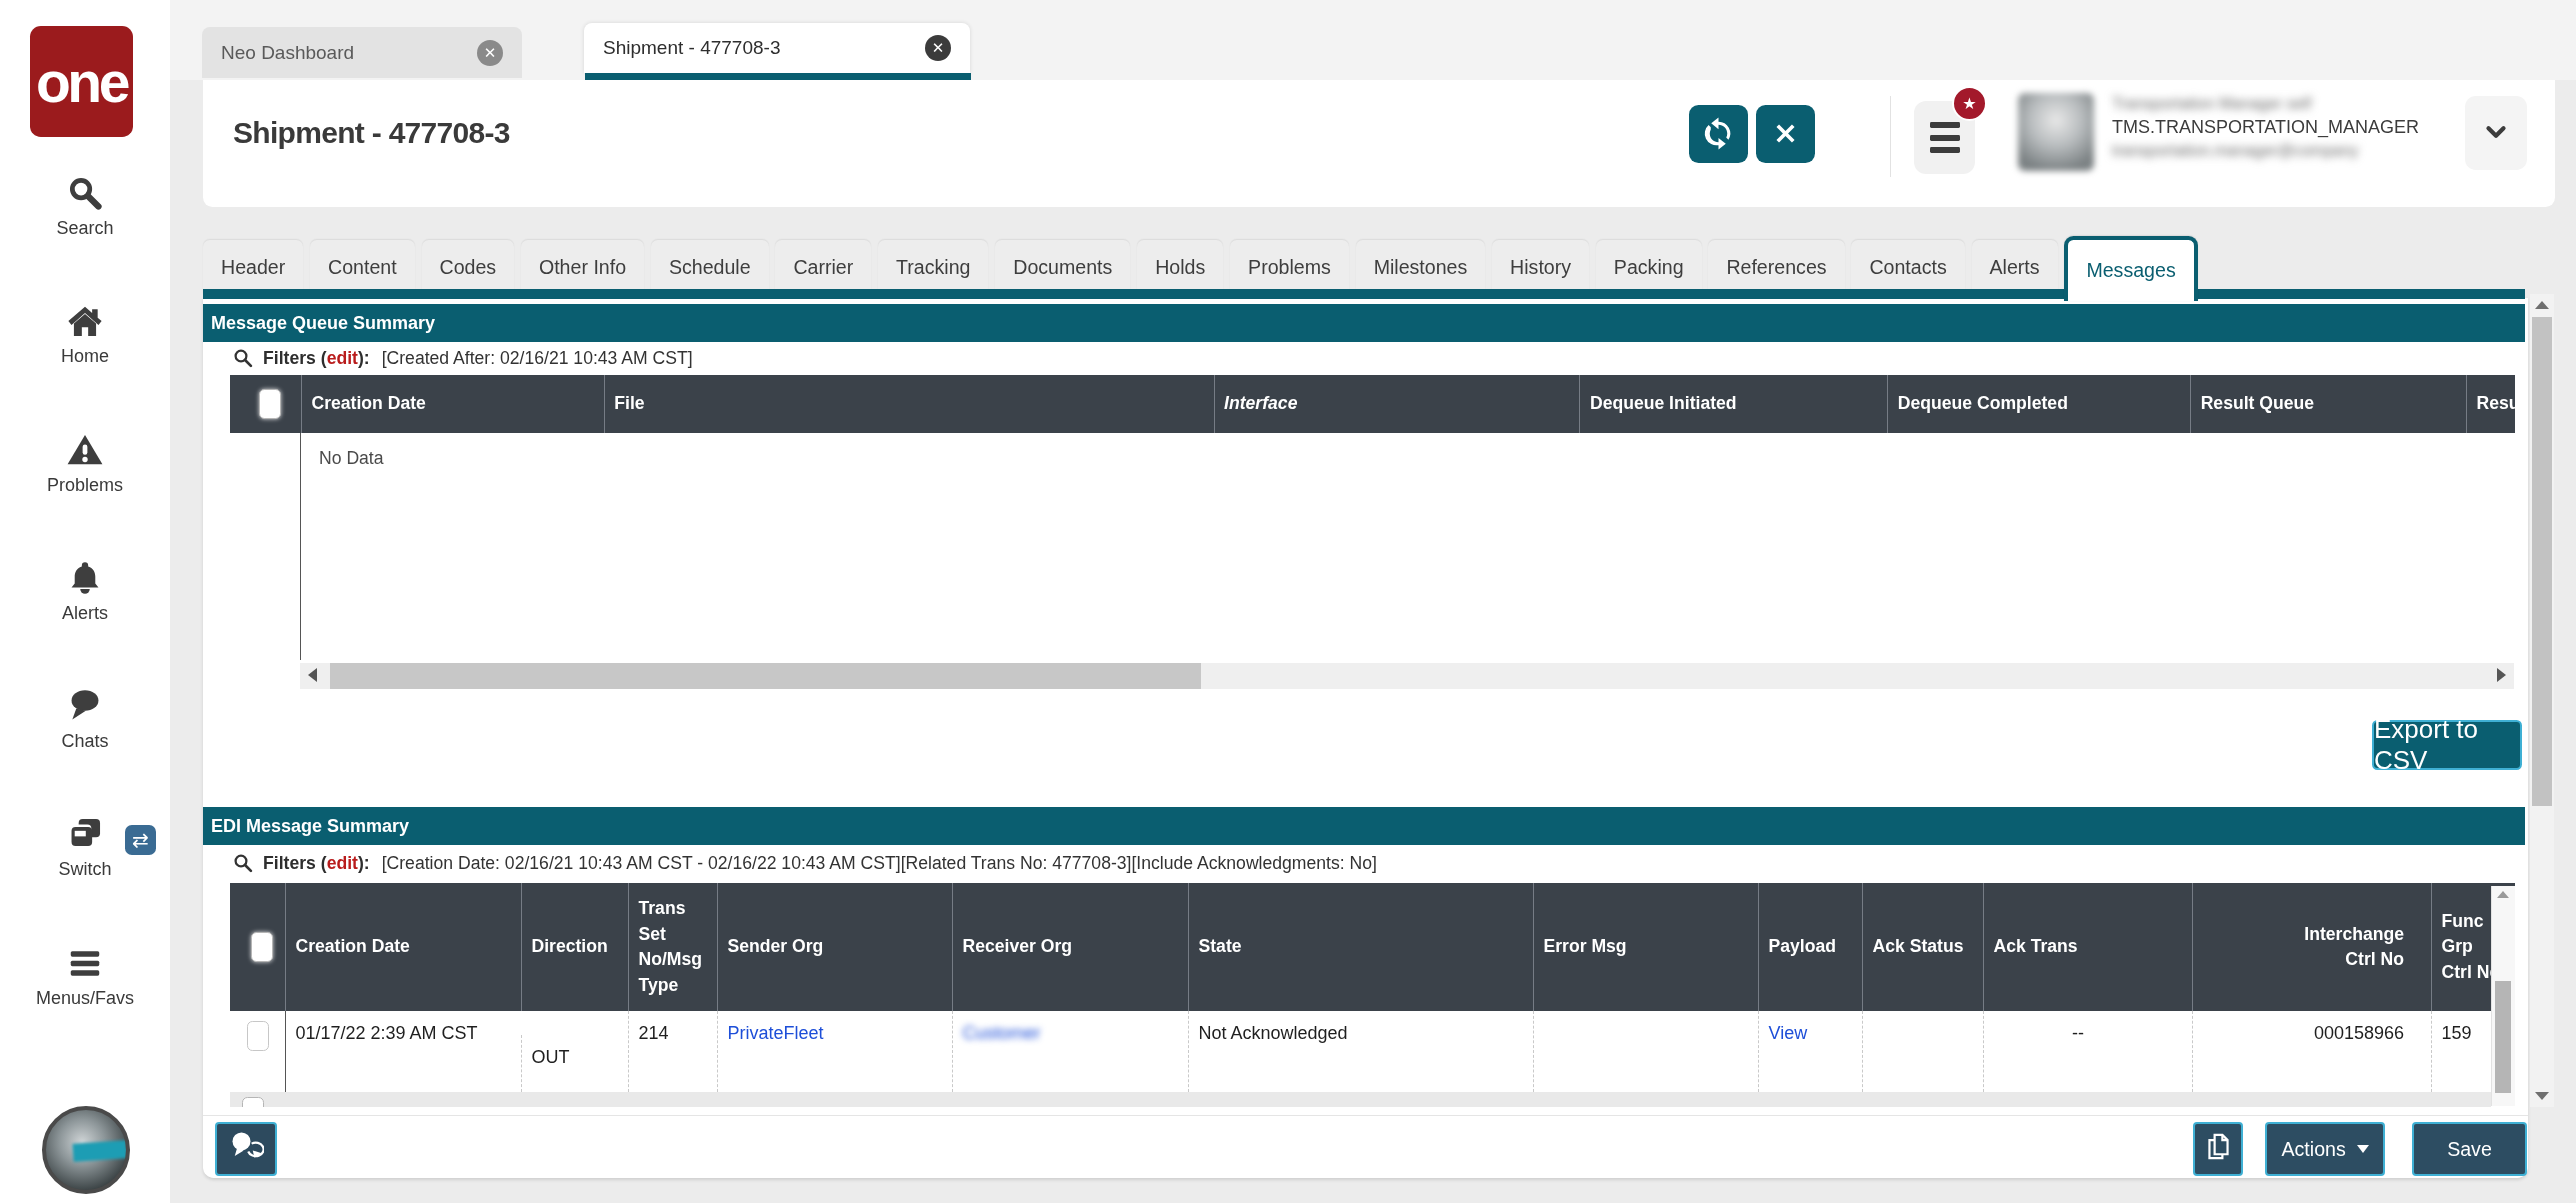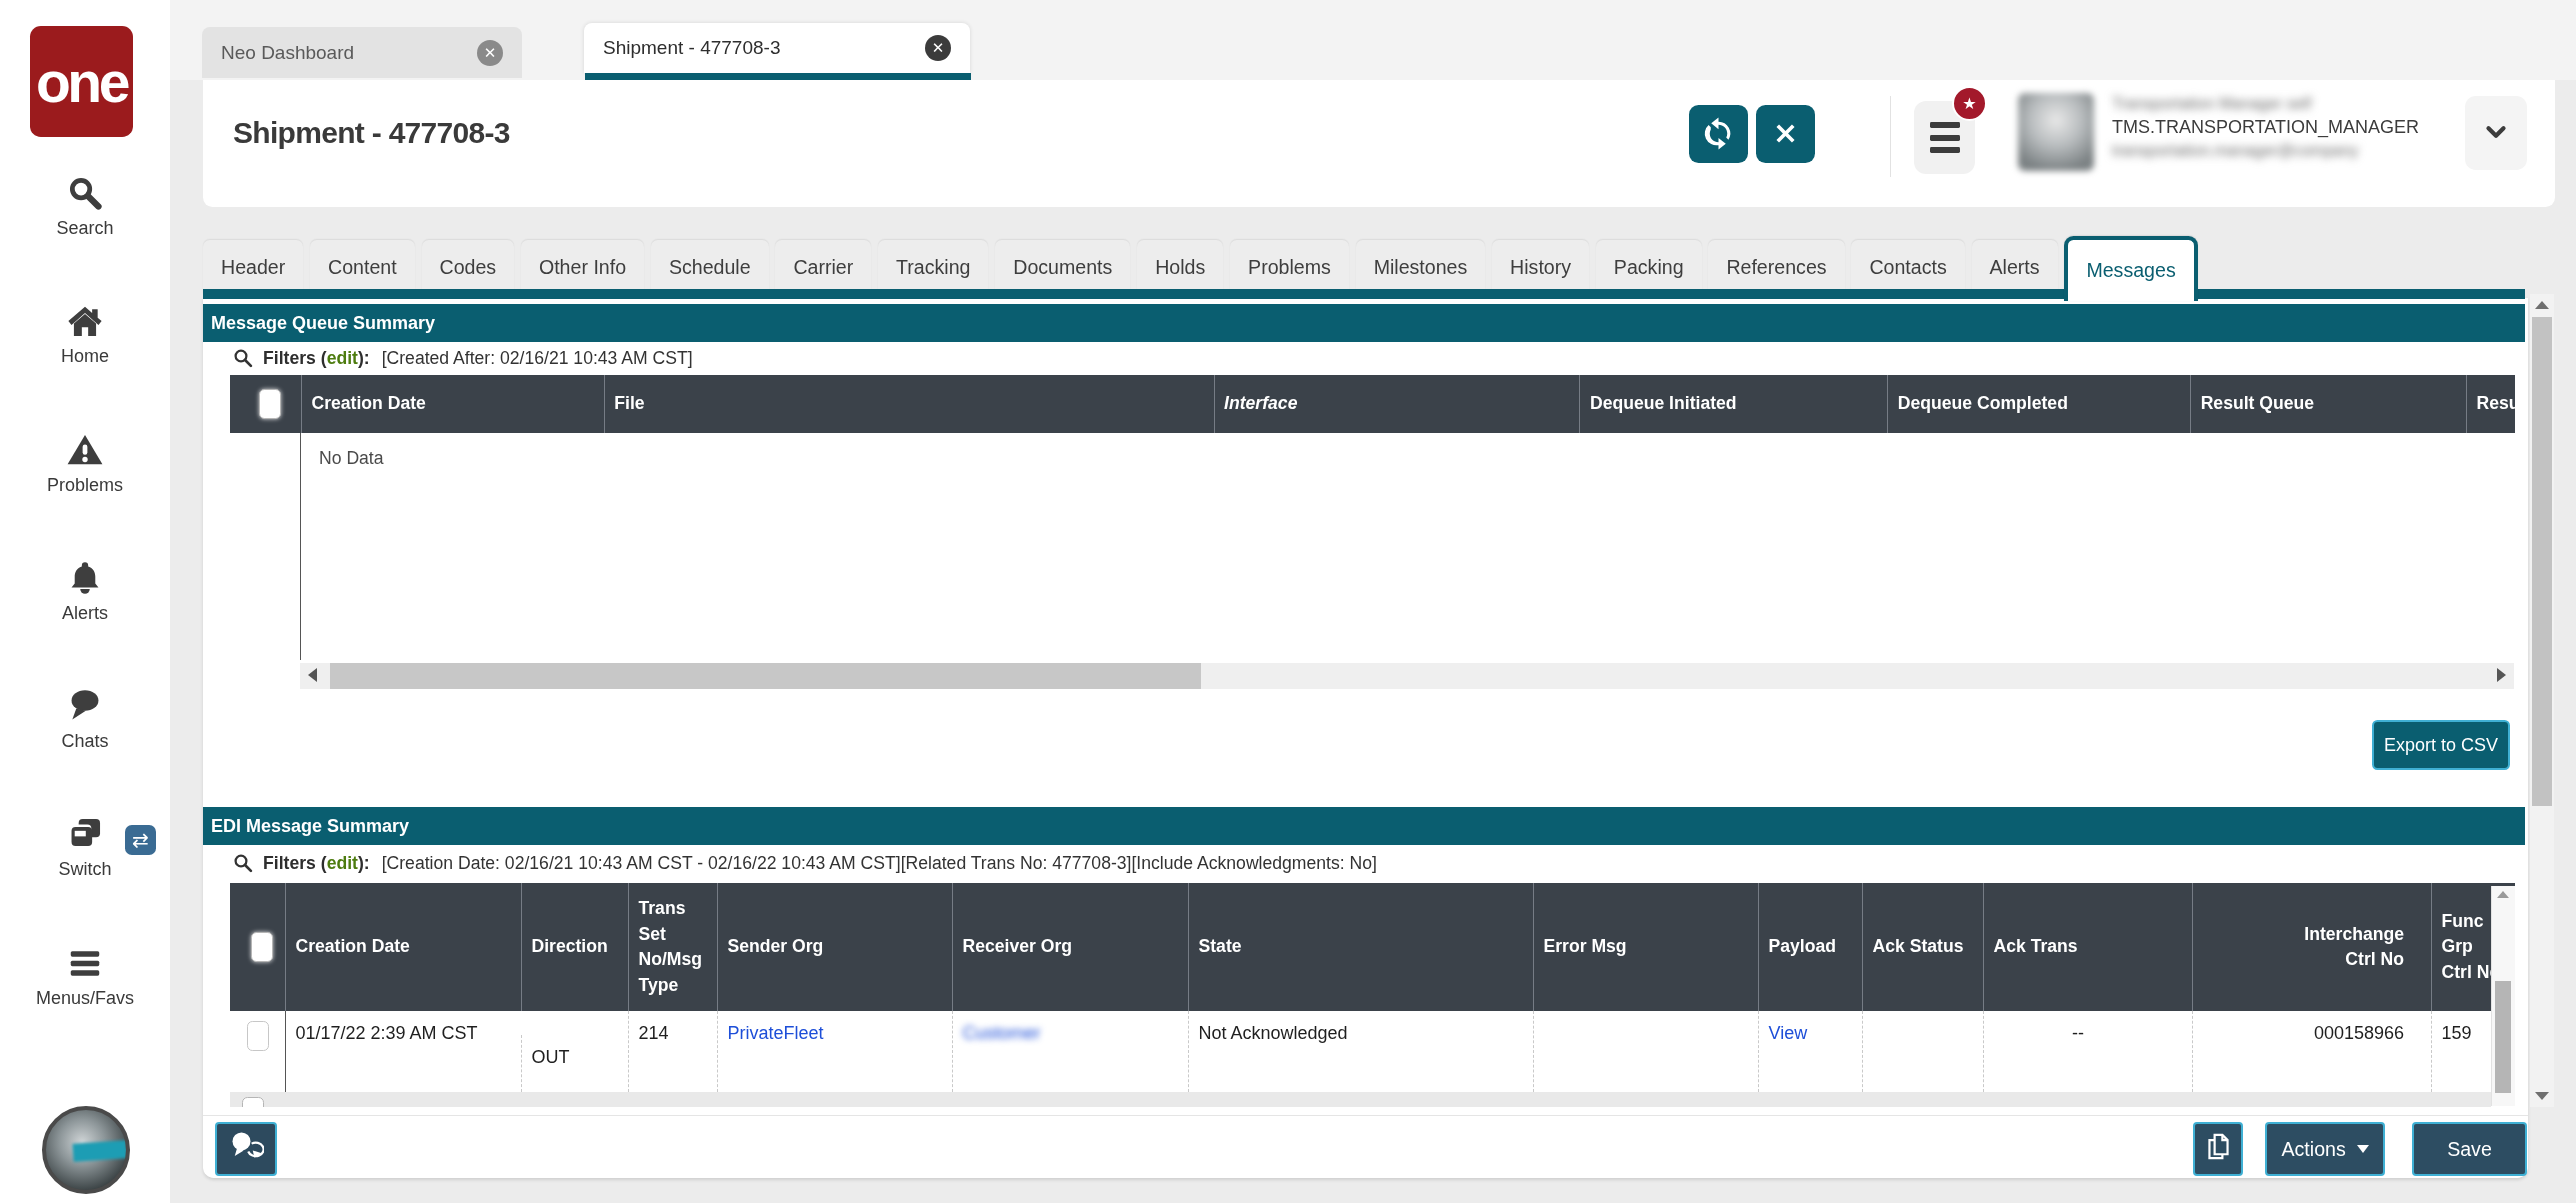--- a/index.html
+++ b/index.html
@@ -40,21 +40,21 @@
   
   .dtabs{left:203px;top:240px;width:2329px;height:54px;display:flex;gap:6.8px;align-items:flex-end;}
   .dtab{height:54px;background:#ededed;border-radius:6.8px 6.8px 0 0;display:flex;align-items:center;padding:0 18px;font-size:19.6px;color:#3e3e3e;box-shadow:0 -0.7px 1.4px rgba(0,0,0,.08);cursor:pointer;white-space:nowrap;}
   .dtab-active{position:relative;height:65px;top:6.8px;background:#fff;color:#0a5e70;border:4px solid #0a5e70;border-bottom:none;border-radius:9.5px 9.5px 0 0;z-index:4;box-sizing:border-box;}
   .teal-underline{left:203px;top:289px;width:2322px;height:9.5px;background:#0a5e70;z-index:2;}
   
   .panel{left:203px;top:298px;width:2325px;height:880px;background:#fff;border-radius:0 0 10.8px 10.8px;box-shadow:0 1.4px 3.4px rgba(0,0,0,.12);}
   .sect-bar{left:203px;height:38px;background:#0a5e70;color:#fff;font-size:18px;font-weight:bold;display:flex;align-items:center;padding-left:8px;box-sizing:border-box;width:2322px;}
   .filters-row{left:232px;height:30px;display:flex;align-items:center;font-size:17.6px;color:#2e2e2e;}
   .filters-row .b{font-weight:bold;}
-  .filters-row .edit{color:#4d7c0f;font-weight:bold;cursor:pointer;}
+  .filters-row .edit{color:#b91c1c;font-weight:bold;cursor:pointer;}
   .filters-row .val{margin-left:12px;color:#333;}
   
   .thead{left:230px;width:2285px;background:#3b424a;display:flex;box-sizing:border-box;}
   .th{color:#fff;font-size:17.6px;font-weight:bold;display:flex;align-items:center;padding-left:9.5px;box-sizing:border-box;border-left:0.7px solid #767c85;white-space:pre-line;line-height:1.45;overflow:hidden;}
   .th:first-child{border-left:none;}
   .cbcell{display:flex;align-items:center;justify-content:center;border-left:none !important;}
   .checkbox{width:20px;height:28px;background:#fff;border:1.4px solid #b5b5b5;border-radius:5.4px;box-shadow:0 0 4px rgba(255,255,255,.8);cursor:pointer;}
   .tbodyrow{left:230px;width:2285px;display:flex;box-sizing:border-box;background:#fff;}
   .td{font-size:18px;color:#1f1f1f;padding:12px 0 0 9.5px;box-sizing:border-box;border-left:0.7px dashed #c9c9c9;overflow:hidden;white-space:nowrap;}
   .td.first{border-left:0.7px solid #555;}
@@ -70,21 +70,21 @@
   .tri-left{left:8px;top:5.4px;border-top:7.4px solid transparent;border-bottom:7.4px solid transparent;border-right:9.5px solid #555;}
   .tri-right{right:8px;top:5.4px;border-top:7.4px solid transparent;border-bottom:7.4px solid transparent;border-left:9.5px solid #555;}
   .edi-vscroll{left:2491px;top:886px;width:23px;height:220px;background:#f7f7f7;border-left:0.7px solid #e2e2e2;z-index:5;}
   .edi-vthumb{position:absolute;left:3.4px;top:95px;width:16px;height:112px;background:#b5b5b5;}
   .tri-up-sm{left:5.4px;top:5.4px;border-left:6px solid transparent;border-right:6px solid transparent;border-bottom:7.4px solid #9a9a9a;}
   .page-vscroll{left:2530px;top:294px;width:24px;height:813px;background:#f2f2f2;}
   .page-vthumb{position:absolute;left:2px;top:23px;width:20px;height:489px;background:#c2c2c2;}
   .tri-up{left:4.7px;top:6.8px;border-left:7.4px solid transparent;border-right:7.4px solid transparent;border-bottom:8.8px solid #6f6f6f;}
   .tri-down{left:4.7px;bottom:6.8px;border-left:7.4px solid transparent;border-right:7.4px solid transparent;border-top:8.8px solid #6f6f6f;}
   
-  .export-btn{left:2372px;top:720px;width:138px;height:50px;background:#0a5e70;border:2px solid #3fb0d4;border-radius:5.4px;color:#fff;font-size:18px;display:flex;align-items:center;justify-content:center;box-sizing:border-box;cursor:pointer;}
+  .export-btn{left:2372px;top:720px;width:150px;height:50px;background:#0a5e70;border:2px solid #3fb0d4;border-radius:5.4px;color:#fff;font-size:26px;display:flex;align-items:center;justify-content:center;box-sizing:border-box;cursor:pointer;}
   .row2strip{left:230px;top:1092px;width:2261px;height:15px;background:#e9e9e9;overflow:hidden;}
   .row2strip .checkbox{position:absolute;left:12px;top:5.4px;box-shadow:none;}
   .footer-divider{left:203px;top:1115px;width:2325px;height:1.4px;background:#e5e5e5;}
   .dark-btn{background:#2d4d62;border:2px solid #3fb0d4;border-radius:4px;color:#fff;font-size:19.6px;display:flex;align-items:center;justify-content:center;box-sizing:border-box;cursor:pointer;}
   .caret{display:inline-block;width:0;height:0;border-left:6.8px solid transparent;border-right:6.8px solid transparent;border-top:8px solid #fff;margin-left:10.8px;}
 </style>
 </head>
 <body>
 
 <div class="abs sidebar">

